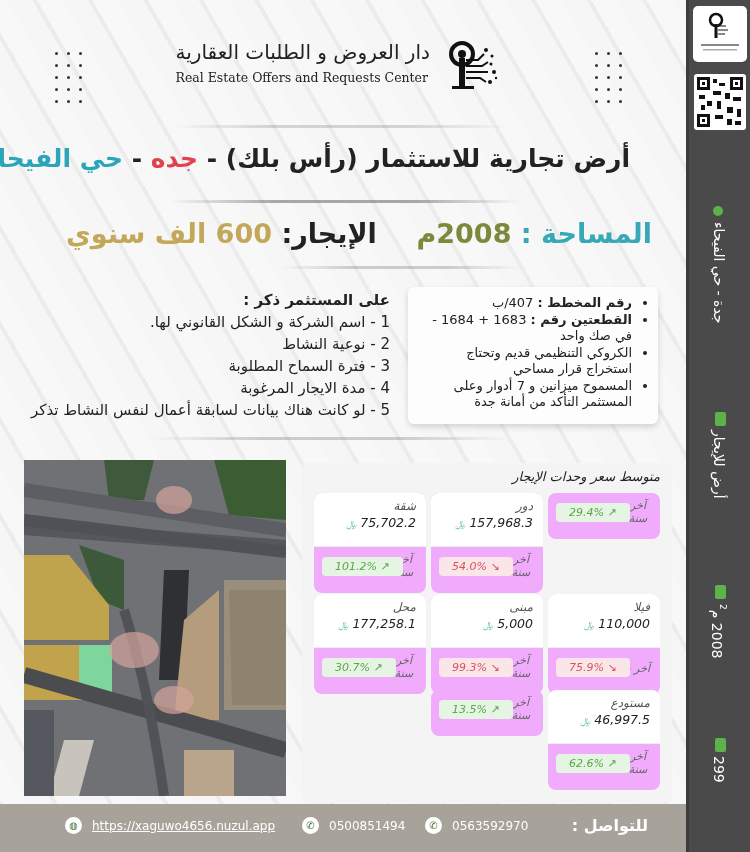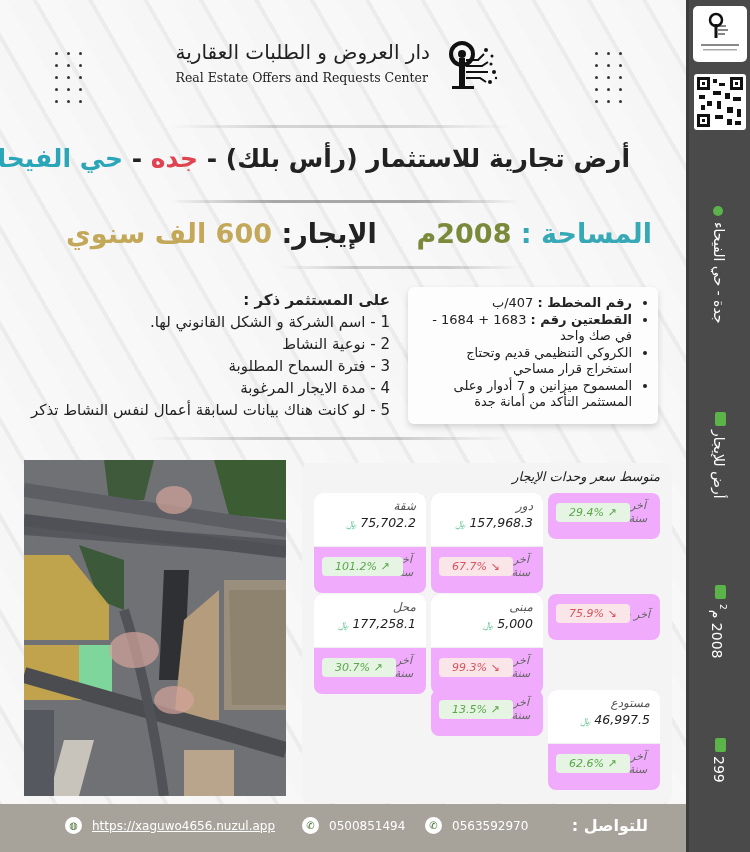--- a/index.html
+++ b/index.html
@@ -285,35 +285,39 @@
           <div class="chg up"><span>29.4%</span> <span>↗</span></div>
         </div>
     </div>
     <div class="pcard" style="right:129px; top:30px;">
       <div class="top">
           <div class="type">دور</div>
           <div class="val"><span>157,968.3</span> <span class="cur">﷼</span></div>
         </div>
       <div class="bot">
           <div class="period"><span>آخر</span><br><span>سنة</span></div>
-          <div class="chg down"><span>67.7%</span> <span>↘</span></div>
+          <div class="chg down"><span>54.0%</span> <span>↘</span></div>
         </div>
     </div>
     <div class="pcard" style="right:246px; top:30px;">
       <div class="top">
           <div class="type">شقة</div>
           <div class="val"><span>75,702.2</span> <span class="cur">﷼</span></div>
         </div>
       <div class="bot">
           <div class="period"><span>آخر</span><br><span>سنة</span></div>
           <div class="chg up"><span>101.2%</span> <span>↗</span></div>
         </div>
     </div>
 
     <div class="pcard" style="right:12px; top:131px;">
+      <div class="top">
+          <div class="type">فيلا</div>
+          <div class="val"><span>110,000</span> <span class="cur">﷼</span></div>
+        </div>
       <div class="bot">
           <div class="period inline">آخر سنة</div>
           <div class="chg down"><span>75.9%</span> <span>↘</span></div>
         </div>
     </div>
     <div class="pcard" style="right:129px; top:131px;">
       <div class="top">
           <div class="type">مبنى</div>
           <div class="val"><span>5,000</span> <span class="cur">﷼</span></div>
         </div>

